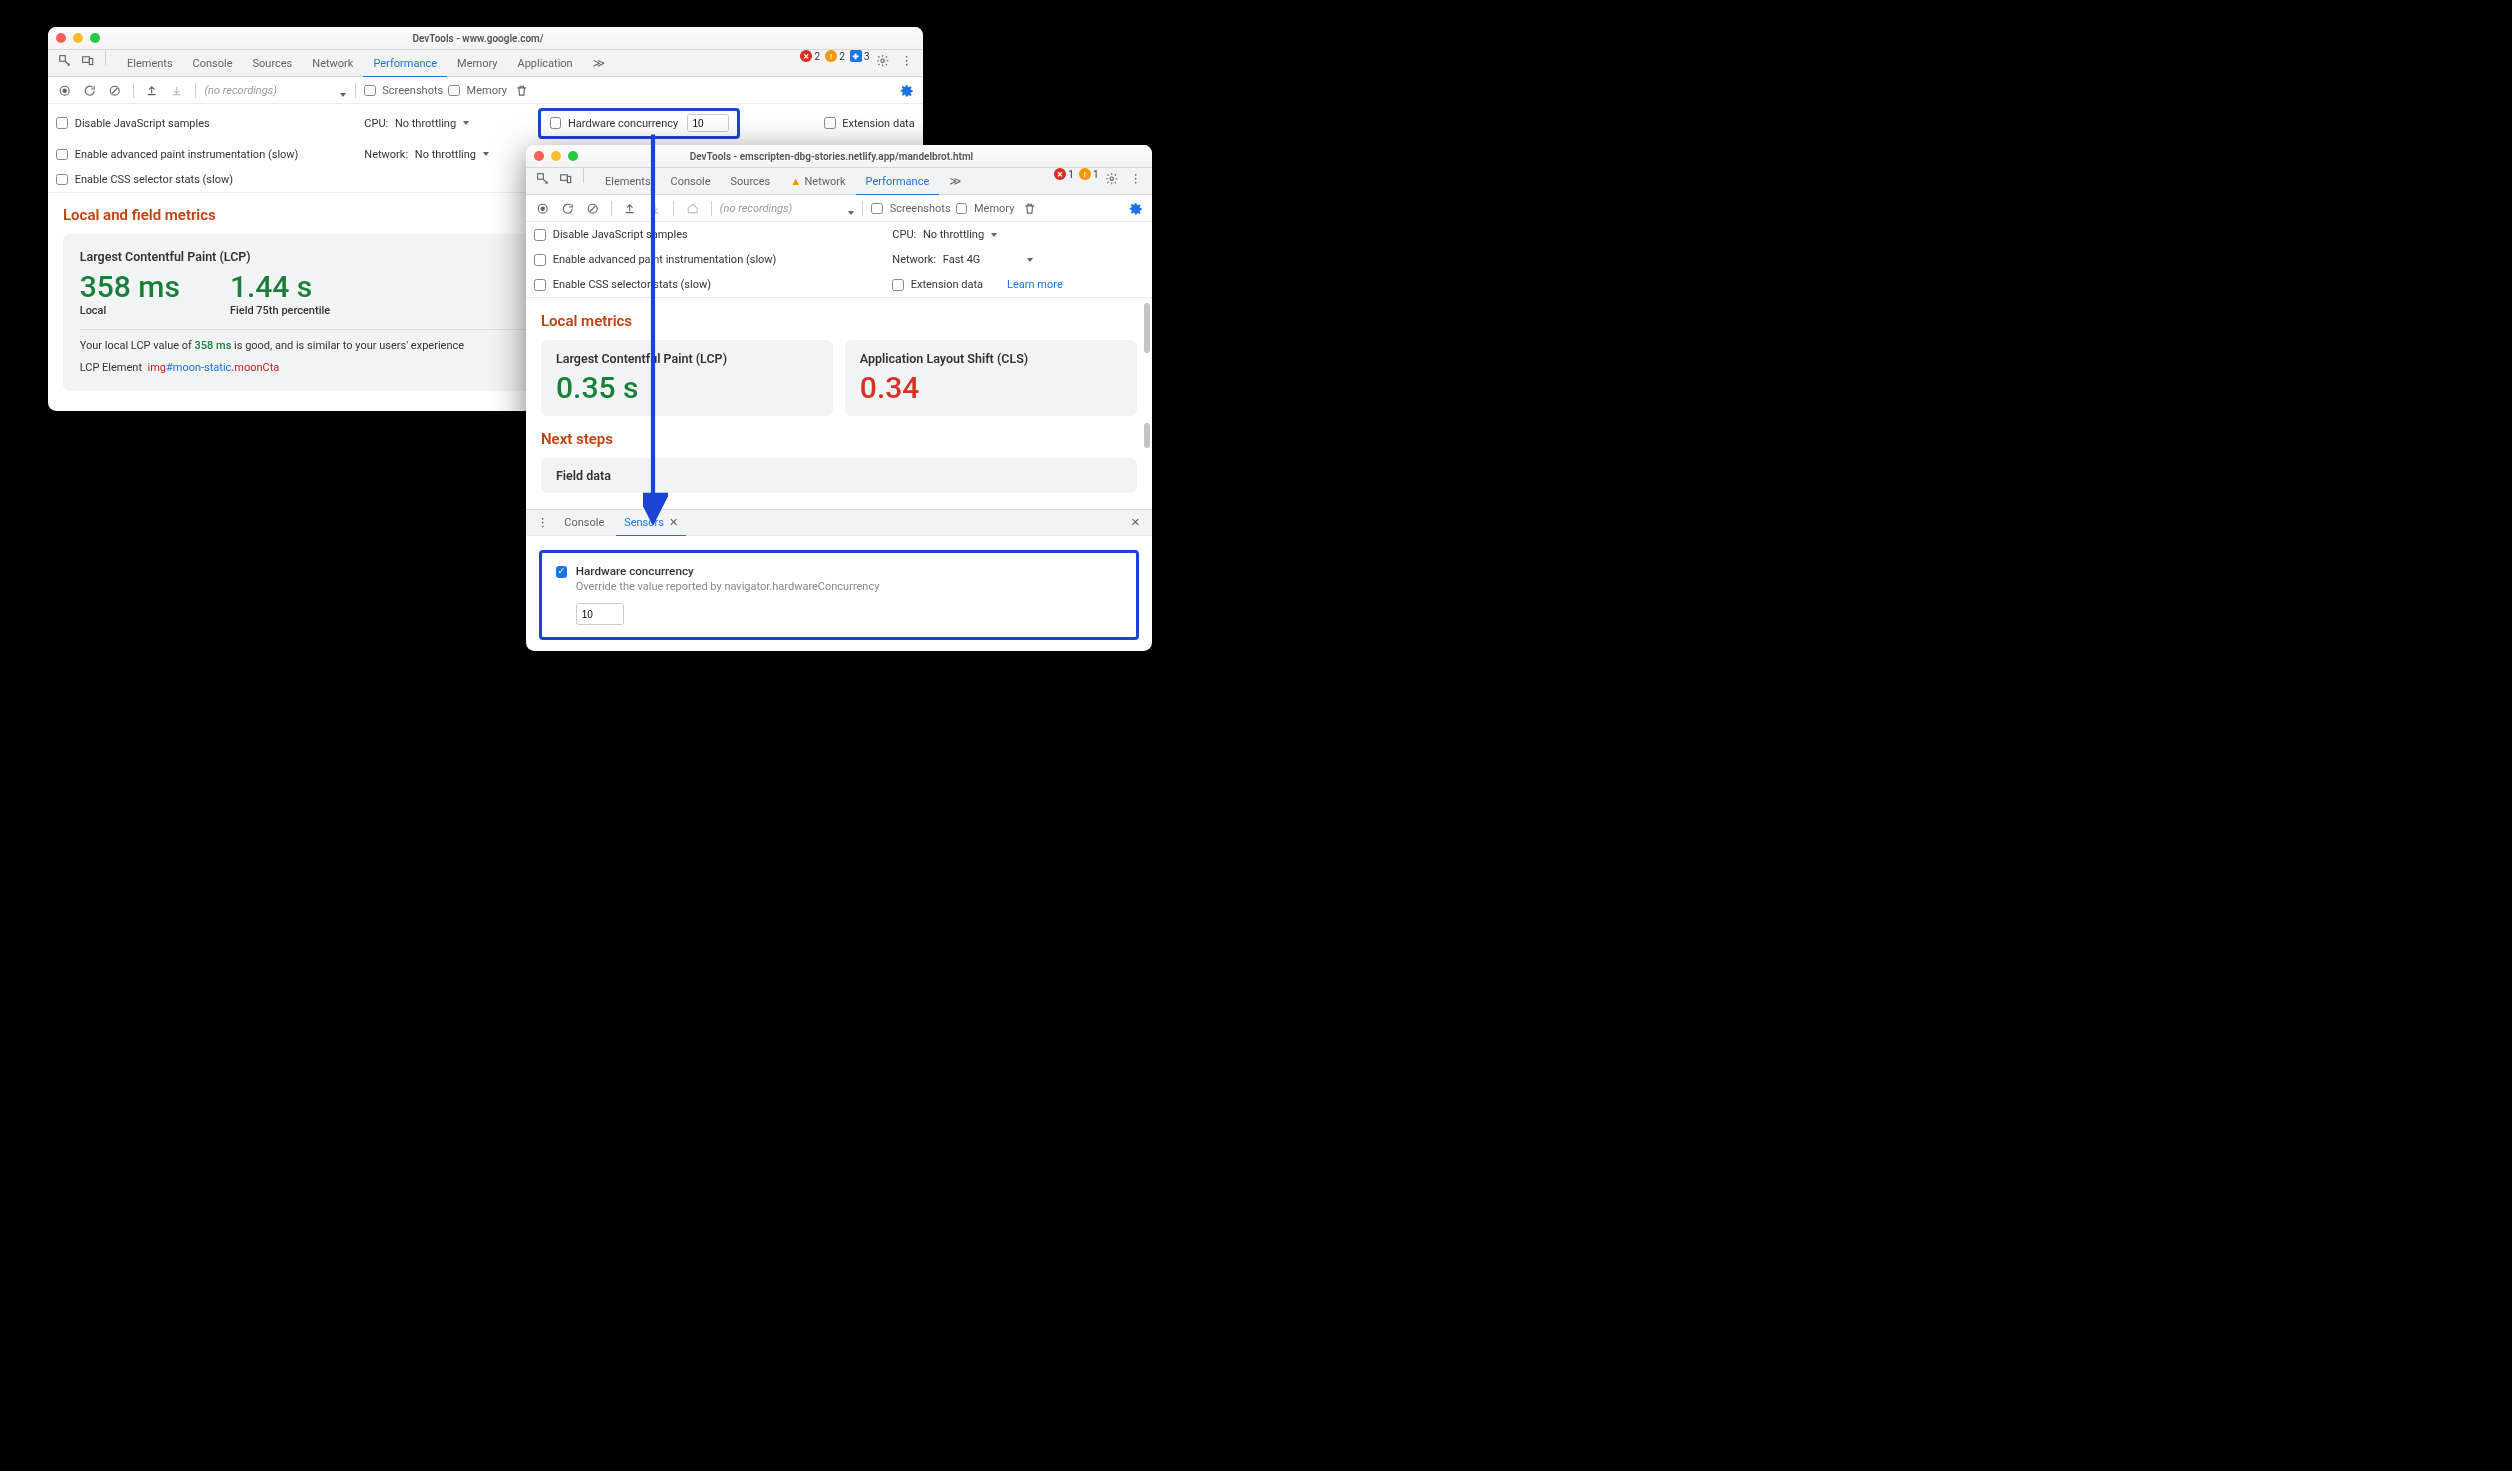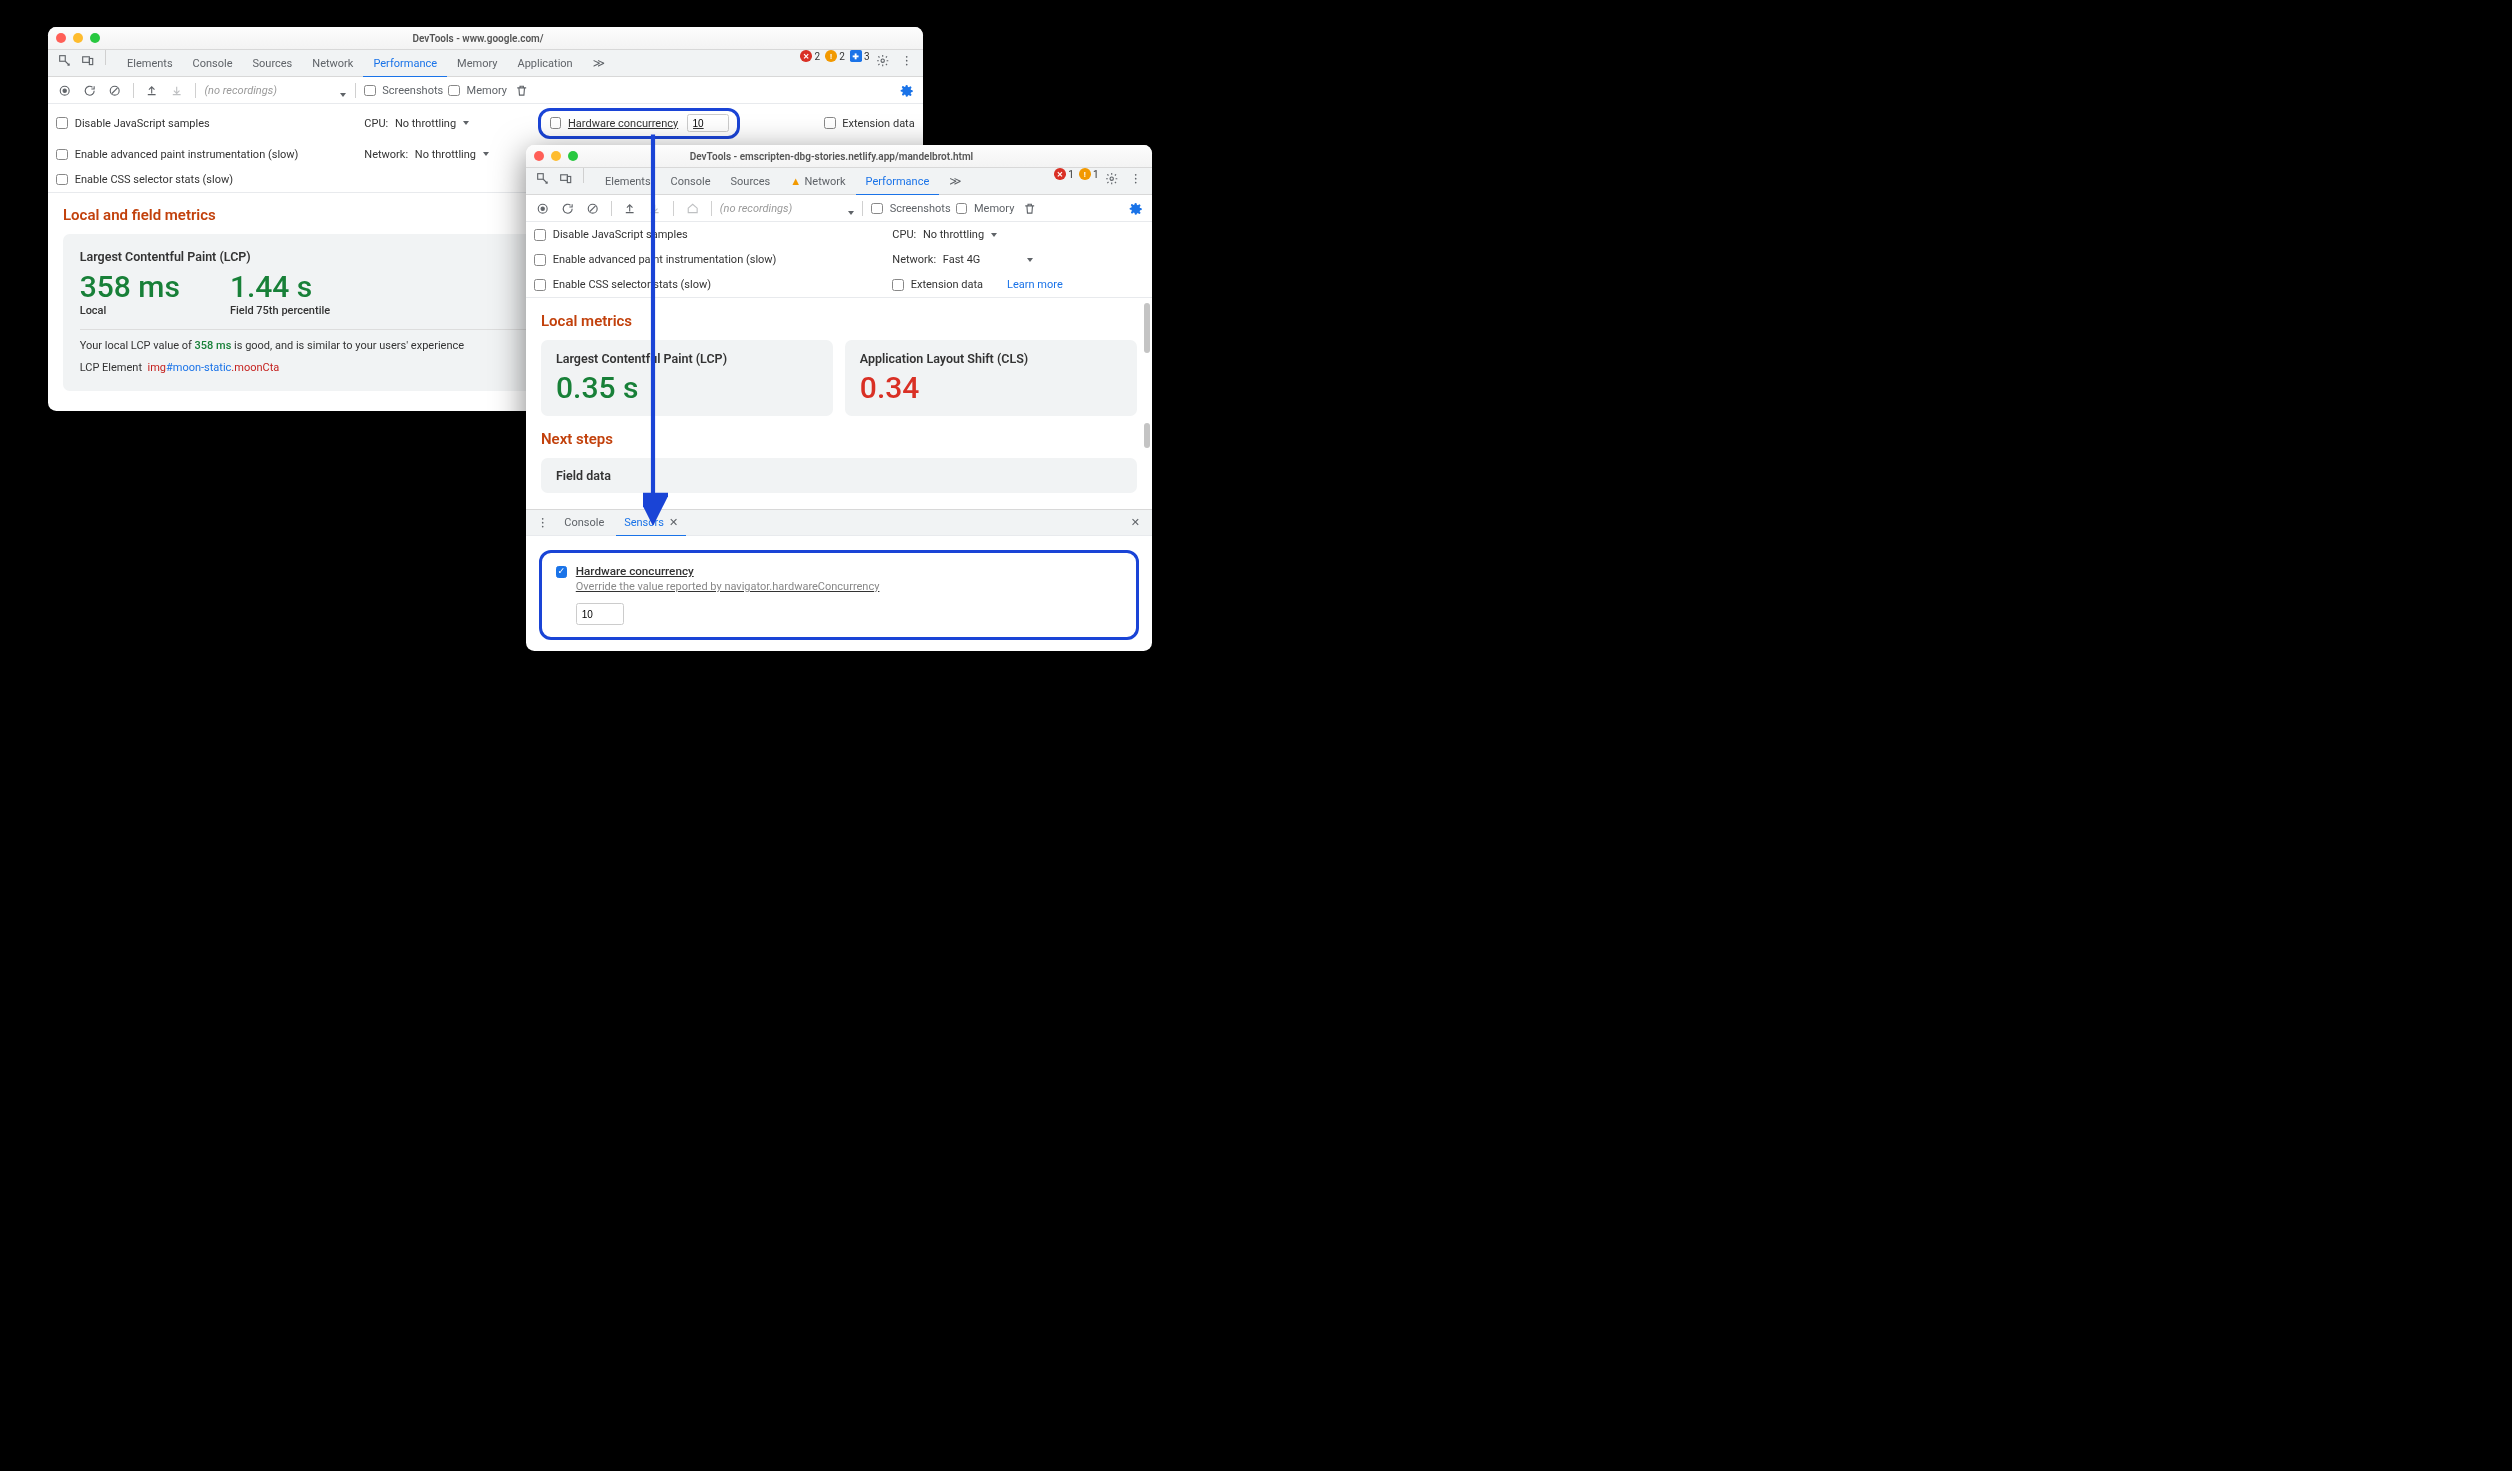--- a/index.html
+++ b/index.html
@@ -75,23 +75,22 @@
   .chk.checked { background: #1a73e8; border-color:#1a73e8; position:relative;}
   .chk.checked::after { content:"✓"; color:#fff; font-size:9.2px; position:absolute; left:0.8px; top:-1.7px;}
   .options-section { border-bottom: 0.8px solid #e8eaed; background:#fff;}
   .opt-row { display:flex; align-items:center; padding: 3.3px 8.3px; font-size:11px; gap: 24px; min-height:25px;}
   .opt-item { display:flex; align-items:center; gap:6.7px; }
   .num-input {
     width: 42px; height: 18.4px; border: 0.8px solid #ccc; border-radius: 2.5px;
     padding: 0 5px; font-size: 10px; background:#fff;
   }
   .highlight-box {
-    border: 3.3px solid #1a44d6; border-radius: 12px;
+    border: 3.3px solid #1a44d6; border-radius: 4px;
     position: relative;
-    text-decoration: underline;
   }
   .content-pad { padding: 13.4px 15px; }
   .h2 { font-size: 15px; font-weight: 600; color: #c2410c; margin-bottom: 10px;}
   .metric-card {
     background: #f1f3f4; border-radius: 6.7px; padding: 15px 16.7px;
   }
   .metric-title { font-size: 12.5px; font-weight: 600; color: #333; }
   .metric-row { display:flex; gap: 50px; margin-top: 5px;}
   .metric-big { font-size: 30px; font-weight: 500; }
   .green { color: #188038; }

